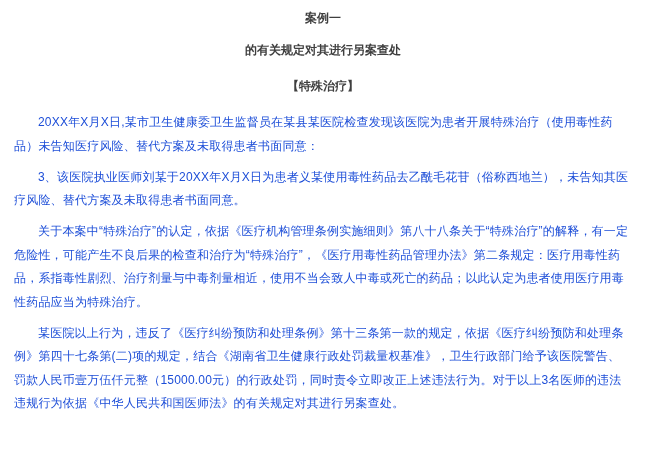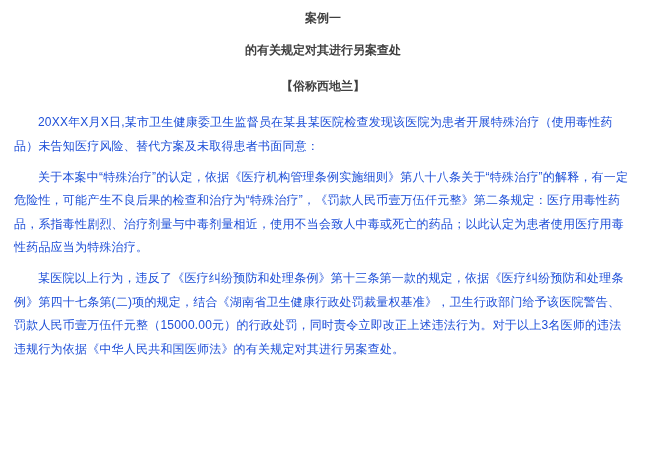--- a/index.html
+++ b/index.html
@@ -42,23 +42,24 @@
   }
 </style>
 </head>
 <body>
 
 <div class="page">
   <div class="heading case-label">案例一</div>
 
   <div class="heading case-title">的有关规定对其进行另案查处</div>
 
-  <div class="heading section-head">【俗称西地兰】</div>
+  <div class="heading section-head">【特殊治疗】</div>
 
   <div class="para">20XX年X月X日,某市卫生健康委卫生监督员在某县某医院检查发现该医院为患者开展特殊治疗（使用毒性药品）未告知医疗风险、替代方案及未取得患者书面同意：</div>
 
 
 
+  <div class="para">3、该医院执业医师刘某于20XX年X月X日为患者义某使用毒性药品去乙酰毛花苷（俗称西地兰），未告知其医疗风险、替代方案及未取得患者书面同意。</div>
 
-  <div class="para">关于本案中“特殊治疗”的认定，依据《医疗机构管理条例实施细则》第八十八条关于“特殊治疗”的解释，有一定危险性，可能产生不良后果的检查和治疗为“特殊治疗”，《罚款人民币壹万伍仟元整》第二条规定：医疗用毒性药品，系指毒性剧烈、治疗剂量与中毒剂量相近，使用不当会致人中毒或死亡的药品；以此认定为患者使用医疗用毒性药品应当为特殊治疗。</div>
+  <div class="para">关于本案中“特殊治疗”的认定，依据《医疗机构管理条例实施细则》第八十八条关于“特殊治疗”的解释，有一定危险性，可能产生不良后果的检查和治疗为“特殊治疗”，《医疗用毒性药品管理办法》第二条规定：医疗用毒性药品，系指毒性剧烈、治疗剂量与中毒剂量相近，使用不当会致人中毒或死亡的药品；以此认定为患者使用医疗用毒性药品应当为特殊治疗。</div>
 
   <div class="para">某医院以上行为，违反了《医疗纠纷预防和处理条例》第十三条第一款的规定，依据《医疗纠纷预防和处理条例》第四十七条第(二)项的规定，结合《湖南省卫生健康行政处罚裁量权基准》，卫生行政部门给予该医院警告、罚款人民币壹万伍仟元整（15000.00元）的行政处罚，同时责令立即改正上述违法行为。对于以上3名医师的违法违规行为依据《中华人民共和国医师法》的有关规定对其进行另案查处。</div>
 </div>
 
 </body></html>

